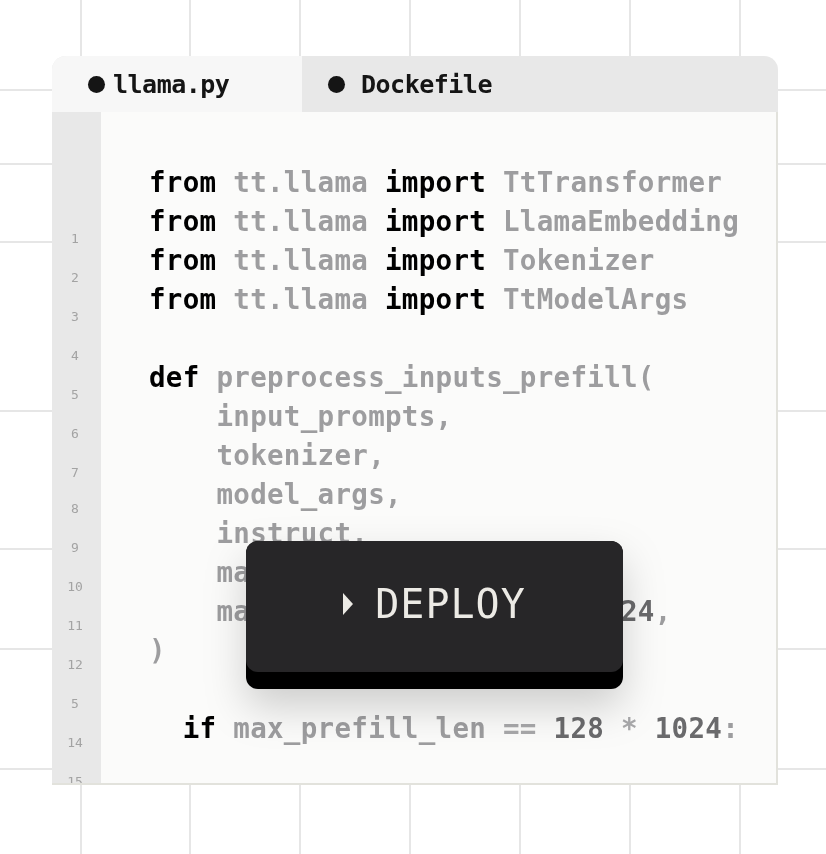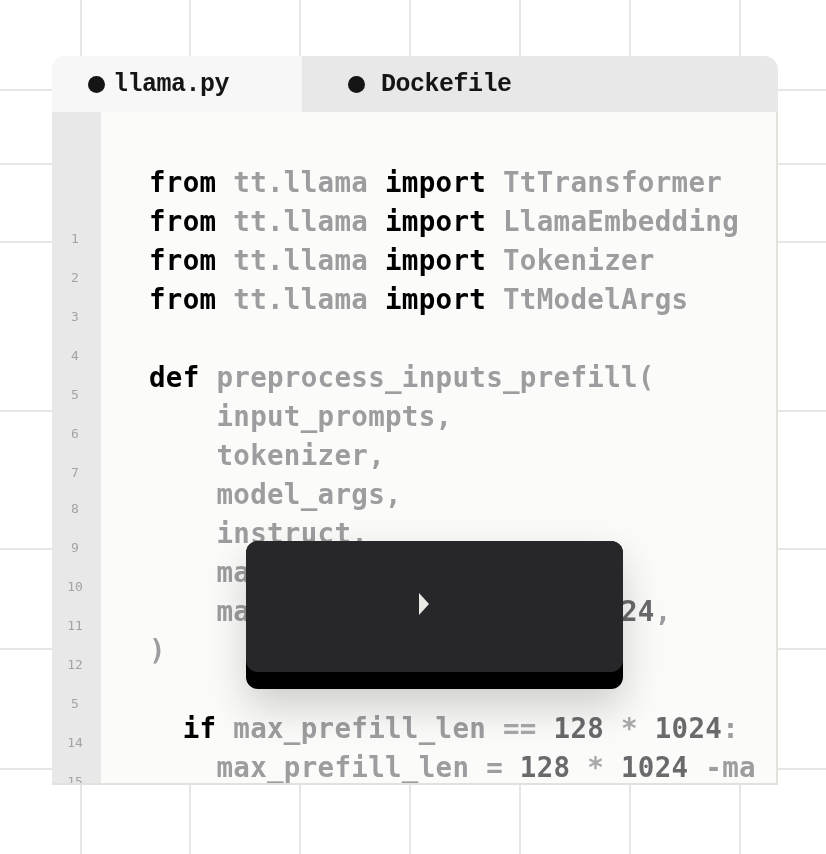--- a/index.html
+++ b/index.html
@@ -11,29 +11,29 @@
     .grid { position: absolute; inset: 0; z-index: 0; }
     .vline { position: absolute; top: 0; bottom: 0; width: 2px; background: #e6e6e6; }
     .hline { position: absolute; left: 0; right: 0; height: 2px; background: #e6e6e6; }
 
     .window {
       position: absolute; left: 52px; top: 56px; width: 726px; height: 729px;
       z-index: 1;
     }
     .tabbar {
       position: absolute; left: 0; top: 0; width: 726px; height: 56px;
-      background: #e8e8e8; border-radius: 14px 14px 0 0; overflow: hidden; font-family: Liberation Mono, monospace;
+      background: #e8e8e8; border-radius: 14px 14px 0 0; overflow: hidden;
     }
     .tab {
       position: absolute; top: 0; height: 56px; display: flex; align-items: center;
       font-weight: bold; font-size: 25px; color: #151515; letter-spacing: -0.5px;
       cursor: pointer;
     }
     .tab.active { left: 0; width: 250px; background: #f7f7f7; padding-left: 36px; box-sizing: border-box; }
-    .tab.inactive { left: 250px; width: 300px; padding-left: 26px; box-sizing: border-box; margin-left: 20px; }
+    .tab.inactive { left: 250px; width: 300px; padding-left: 26px; box-sizing: border-box; }
     .dot { width: 17px; height: 17px; border-radius: 50%; background: #151515; display: inline-block; margin-right: 8px; }
     .tab.inactive .dot { margin-right: 16px; }
 
     .editor {
       position: absolute; left: 0; top: 56px; width: 726px; height: 673px;
       background: #fbfbfa; border-right: 2px solid #e2e2dc; border-bottom: 2px solid #e2e2dc;
       box-sizing: border-box; overflow: hidden;
     }
     .gutter {
       position: absolute; left: 0; top: 0; width: 49px; height: 100%;
@@ -134,22 +134,22 @@
     <div class="code-line" style="top:288px">    input_prompts,</div>
     <div class="code-line" style="top:249px"><span class="kw">def</span><span> preprocess_inputs_prefill(</span></div>
     <div class="code-line" style="top:327px">    tokenizer,</div>
     <div class="code-line" style="top:405px">    instruct,</div>
     <div class="code-line" style="top:366px">    model_args,</div>
     <div class="code-line" style="top:444px">    max_generated_tokens,</div>
     <div class="code-line" style="top:483px"><span>    max_prefill_len=</span><span class="num">128</span><span class="op"> * </span><span class="num">1024</span><span>,</span></div>
     <div class="code-line" style="top:522px">)</div>
     <div class="code-line" style="top:561px"></div>
     <div class="code-line" style="top:600px"><span>  </span><span class="kw">if</span><span> max_prefill_len </span><span class="op">==</span><span class="num"> 128</span><span class="op"> * </span><span class="num">1024</span><span>:</span></div>
-    <div class="code-line" style="top:639px"><span>    max_prefill_len = </span><span class="num">128</span><span class="op"> * </span><span class="num">1024</span><span> -ma</span></div>
   </div>
 </div>
 
 <div class="deploy">
   <div class="deploy-base"></div>
   <div class="deploy-face">
     <span class="deploy-arrow"></span>
+    <span class="deploy-label">DEPLOY</span>
   </div>
 </div>
 
 </body></html>

